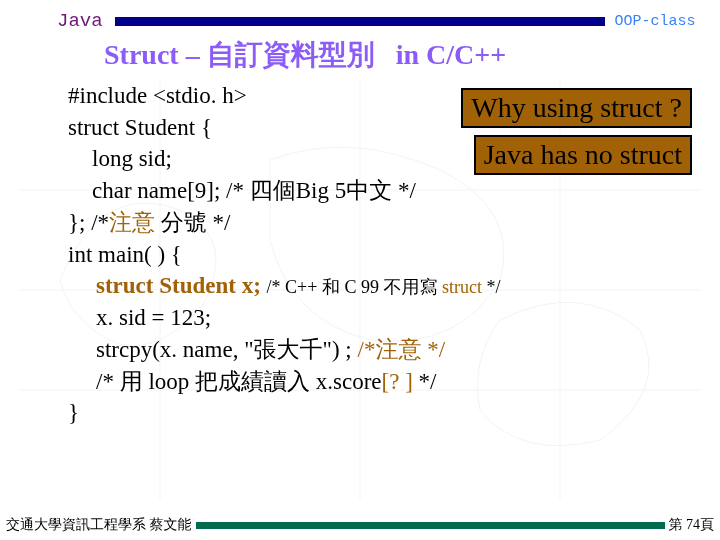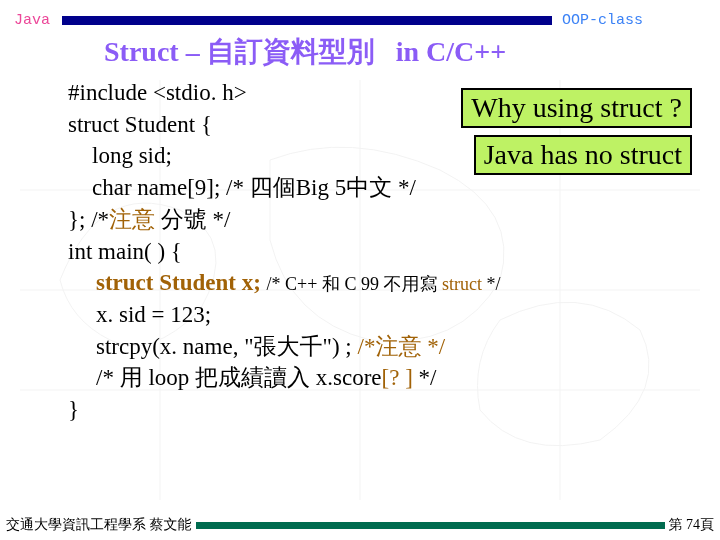--- a/index.html
+++ b/index.html
@@ -21,24 +21,25 @@
     opacity: 0.08;
     z-index: 0;
     pointer-events: none;
   }
   .header {
     position: relative;
     padding: 10px 14px 0 14px;
   }
   .java-label {
     font-family: "Courier New", monospace;
-    font-size: 15px;
-    color: #ec4899;
+    font-size: 19px;
+    color: #701a75;
     display: inline-block;
     vertical-align: middle;
+    margin-left: 43px;
   }
   .top-bar {
     height: 9px;
     background: #00008b;
     display: inline-block;
     vertical-align: middle;
     width: 490px;
     margin-left: 8px;
   }
   .oop-label {
@@ -66,21 +67,21 @@
     margin-left: 24px;
   }
   .code-line { white-space: nowrap; }
   .ind1 { padding-left: 24px; }
   .ind2 { padding-left: 28px; }
   .red { color: #a16207; }
   .small { font-size: 18px; }
   .callout {
     position: absolute;
     border: 2px solid #000;
-    background: #bef264;
+    background: #a16207;
     font-size: 28px;
     padding: 2px 8px;
     white-space: nowrap;
     z-index: 5;
   }
   .c1 { top: 88px; right: 28px; }
   .c2 { top: 135px; right: 28px; }
   .no { text-decoration-color: #c40000; text-decoration-thickness: 2px; }
   .footer {
     position: absolute;

